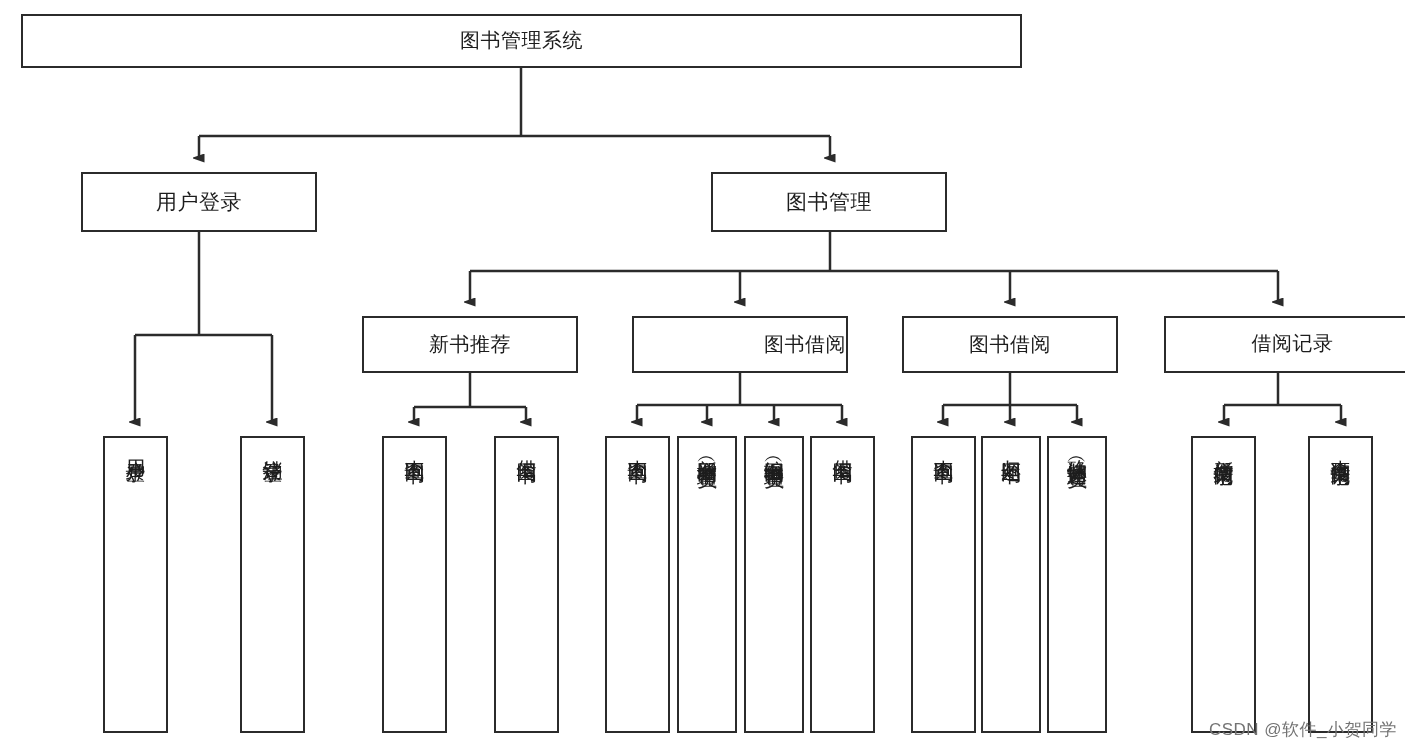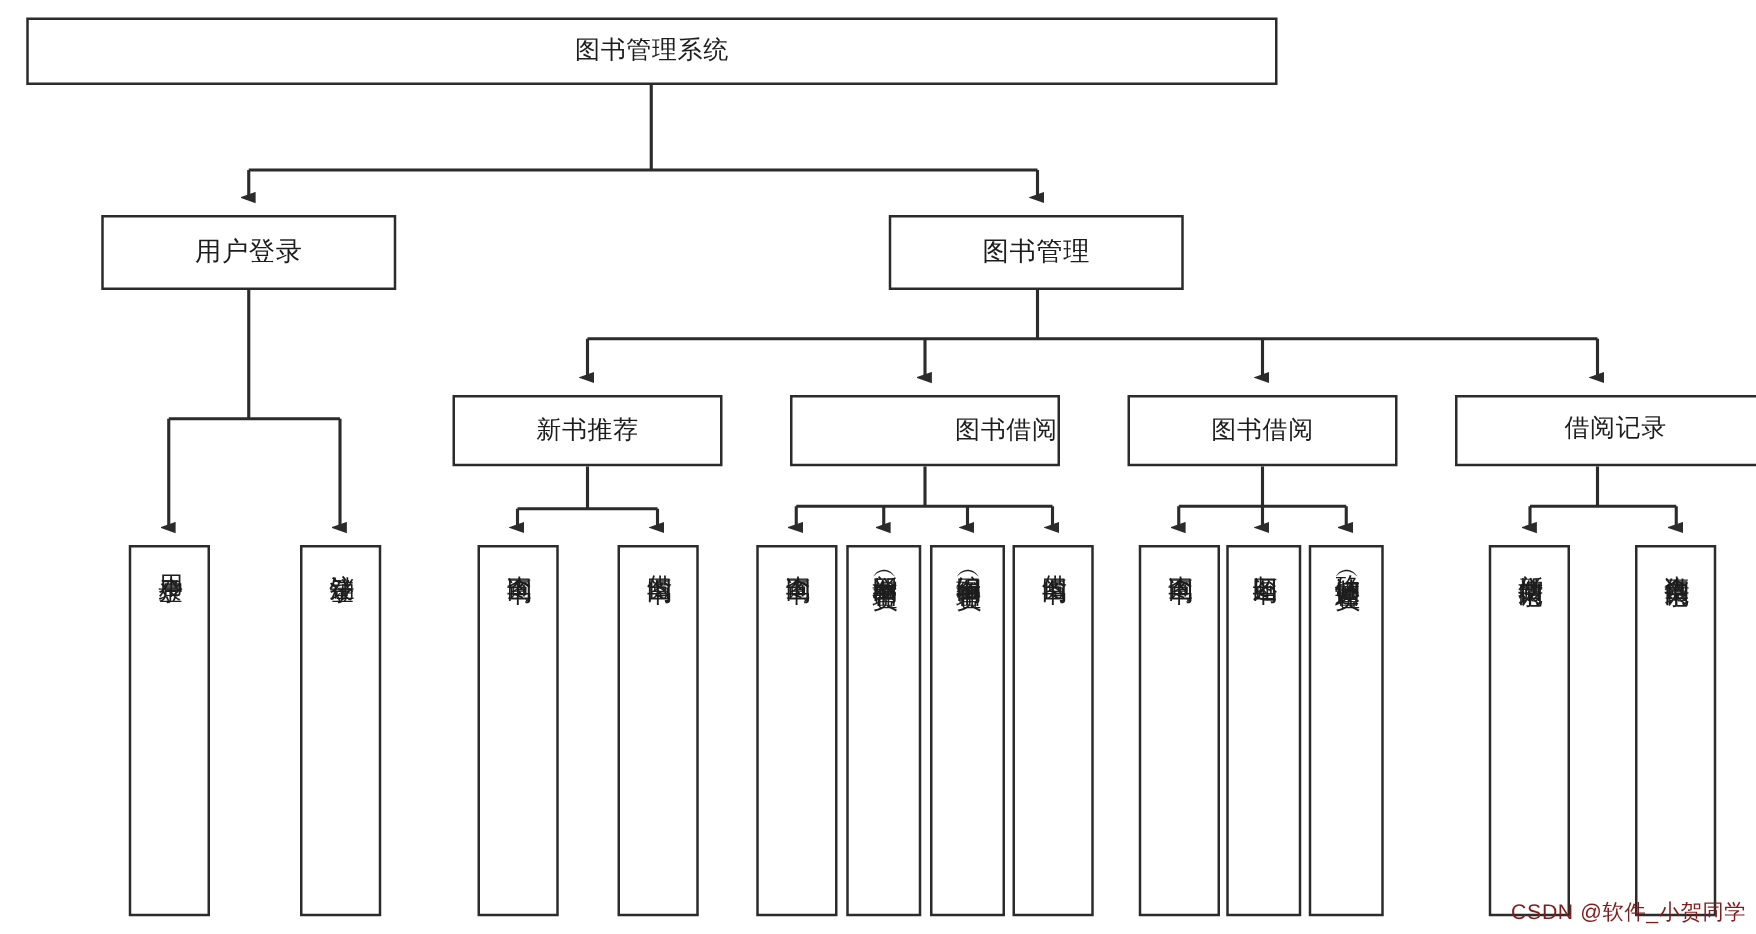--- a/index.html
+++ b/index.html
@@ -62,21 +62,21 @@
     text-orientation: upright;
     line-height: 1.05;
     letter-spacing: 1.5px;
     white-space: nowrap;
   }
   .watermark {
     position: absolute;
     right: 8px;
     bottom: 6px;
     font-size: 17px;
-    color: #7f1d1d;
+    color: #737373;
     letter-spacing: 0.5px;
     z-index: 5;
     white-space: nowrap;
   }
 </style>
 </head>
 <body>
 
 <div id="canvas">
 

